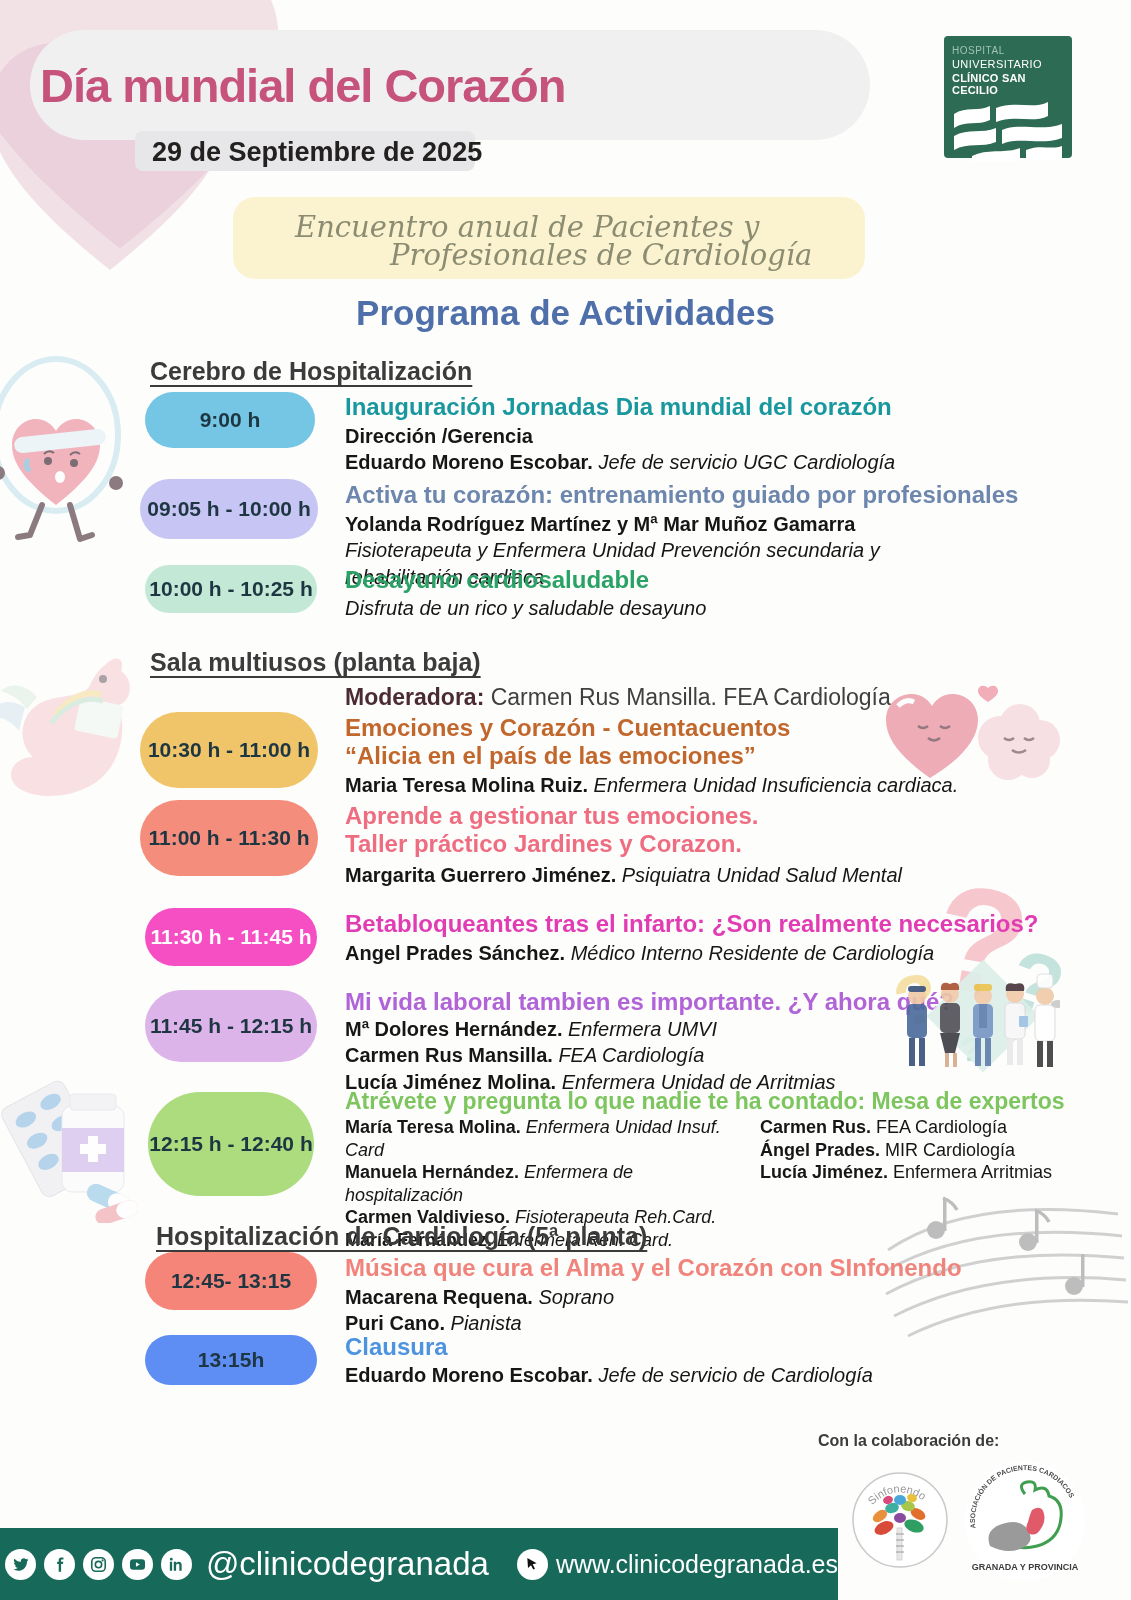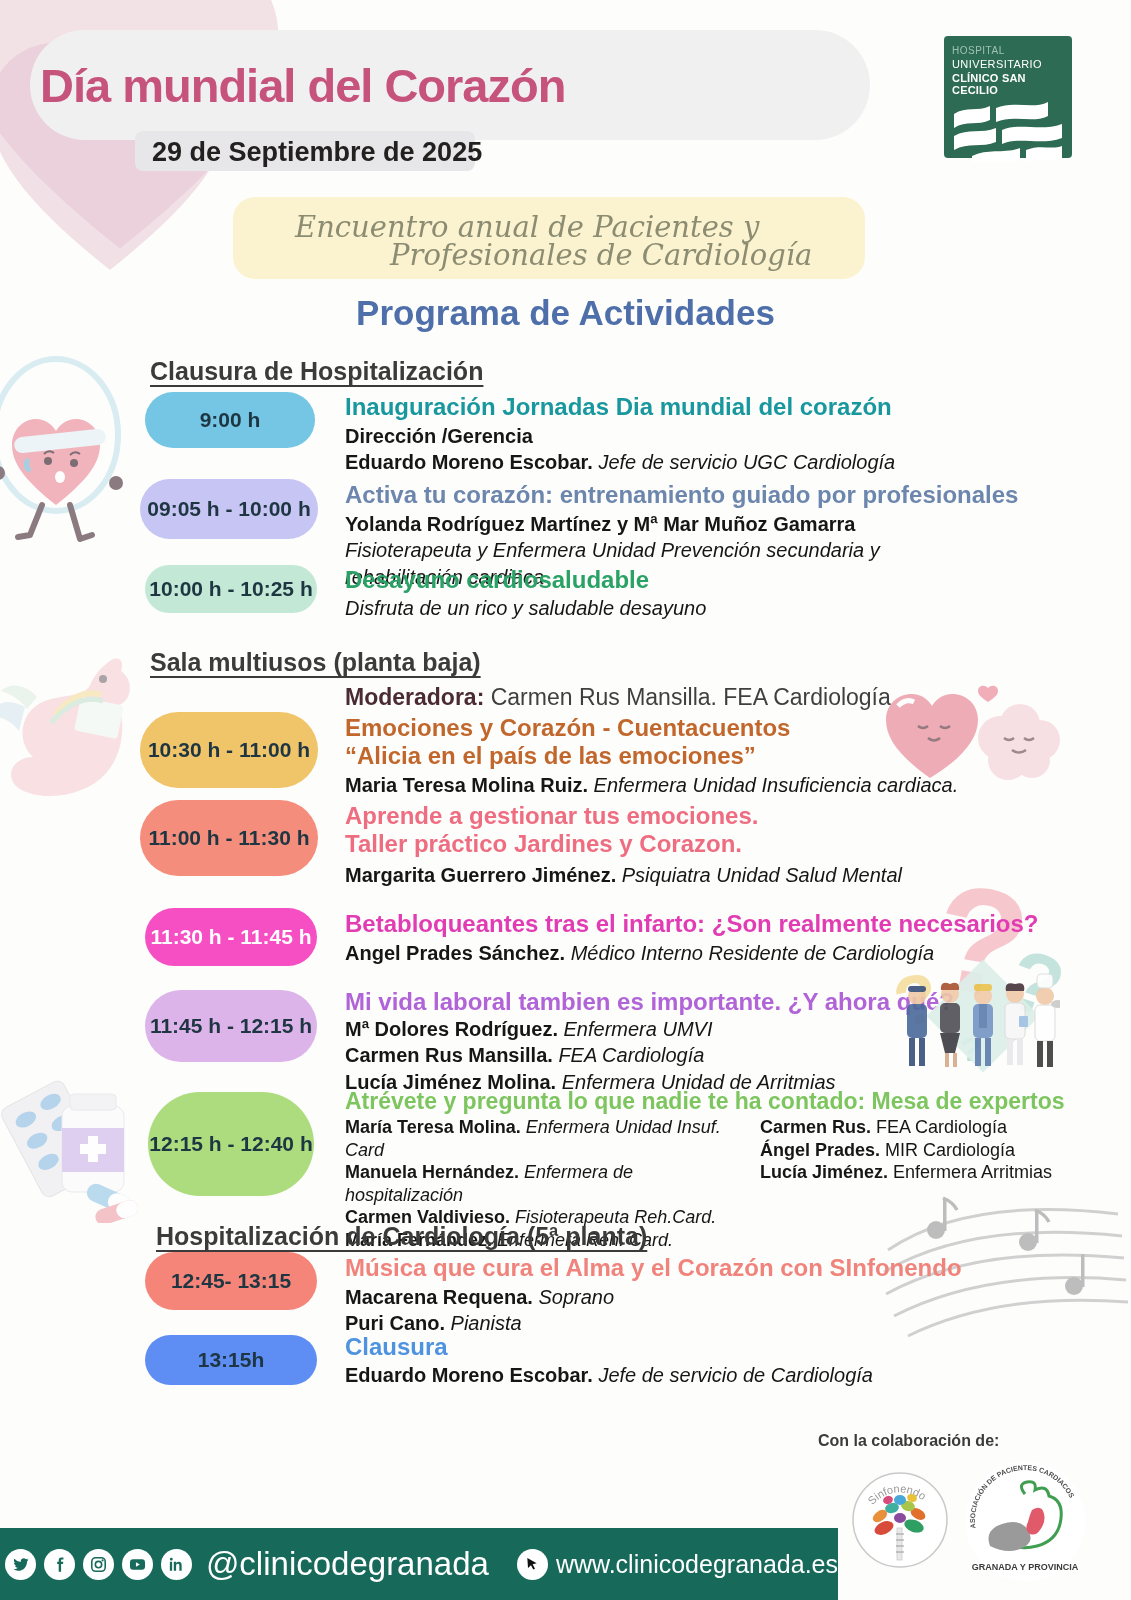--- a/index.html
+++ b/index.html
@@ -94,21 +94,21 @@
     <circle cx="58" cy="106" r="4" fill="#5b4a52"></circle>
     <circle cx="84" cy="108" r="4" fill="#5b4a52"></circle>
     <path d="M54 99 q5 -5 10 -1 M80 100 q5 -5 10 -1" stroke="#5b4a52" stroke-width="2" fill="none"></path>
     <ellipse cx="70" cy="122" rx="5" ry="6" fill="#ffffff"></ellipse>
     <path d="M38 104 q-4 8 2 12" stroke="#8fc6dd" stroke-width="5" fill="none"></path>
     <path d="M52 150 L40 180 M80 150 L90 184 M40 180 L28 182 M90 184 L102 180" stroke="#6f5a62" stroke-width="6" fill="none" stroke-linecap="round"></path>
     <circle cx="8" cy="118" r="7" fill="#6f5a62"></circle>
     <circle cx="126" cy="128" r="7" fill="#6f5a62"></circle>
   </svg>
 
-  <div class="abs section-h" style="left:150px;top:357px;">Clausura de Hospitalización</div>
+  <div class="abs section-h" style="left:150px;top:357px;">Cerebro de Hospitalización</div>
 
   <div class="abs pill" style="left: 145px; top: 392px; width: 170px; height: 56px; background: rgb(116, 198, 228);">9:00 h</div>
   <div class="abs ititle" style="left: 345px; top: 393px; width: 660px; color: rgb(24, 152, 158);">Inauguración Jornadas Dia mundial del corazón</div>
   <div class="abs speak" style="left:345px;top:423px;width:680px;">
     <div><b>Dirección /Gerencia</b><i></i></div>
     <div><b>Eduardo Moreno Escobar.</b><i> Jefe de servicio UGC Cardiología</i></div>
   </div>
 
   <div class="abs pill" style="left: 140px; top: 479px; width: 178px; height: 60px; background: rgb(199, 197, 243);">09:05 h - 10:00 h</div>
   <div class="abs ititle" style="left: 345px; top: 481px; width: 700px; color: rgb(108, 134, 173);">Activa tu corazón: entrenamiento guiado por profesionales</div>
@@ -178,21 +178,21 @@
 
   <div class="abs pill" style="left: 145px; top: 908px; width: 172px; height: 58px; color: rgb(255, 255, 255); background: rgb(246, 79, 196);">11:30 h - 11:45 h</div>
   <div class="abs ititle" style="left: 345px; top: 910px; width: 700px; color: rgb(226, 60, 180);">Betabloqueantes tras el infarto: ¿Son realmente necesarios?</div>
   <div class="abs speak" style="left:345px;top:940px;width:680px;">
     <div><b>Angel Prades Sánchez.</b><i> Médico Interno Residente de Cardiología</i></div>
   </div>
 
   <div class="abs pill" style="left: 145px; top: 990px; width: 172px; height: 72px; background: rgb(220, 180, 233);">11:45 h - 12:15 h</div>
   <div class="abs ititle" style="left: 345px; top: 988px; width: 680px; color: rgb(177, 99, 216);">Mi vida laboral tambien es importante. ¿Y ahora qué?</div>
   <div class="abs speak" style="left:345px;top:1016px;width:680px;">
-    <div><b>Mª Dolores Rodríguez.</b><i> Enfermera UMVI</i></div>
+    <div><b>Mª Dolores Hernández.</b><i> Enfermera UMVI</i></div>
     <div><b>Carmen Rus Mansilla.</b><i>  FEA Cardiología</i></div>
     <div><b>Lucía Jiménez Molina.</b><i> Enfermera Unidad de Arritmias</i></div>
   </div>
 
   <svg class="abs decor" style="left:895px;top:958px;" width="165" height="125" viewBox="0 0 165 125" opacity="0.9">
     <rect x="48" y="18" width="80" height="80" fill="#dcefe9" transform="rotate(45 88 58)"></rect>
     <g>
       <circle cx="22" cy="38" r="9" fill="#f0c9a8"></circle>
         <rect x="12" y="46" width="20" height="34" rx="5" fill="#4a6a9c"></rect>
         <rect x="14" y="80" width="6" height="28" fill="#37507a"></rect>

